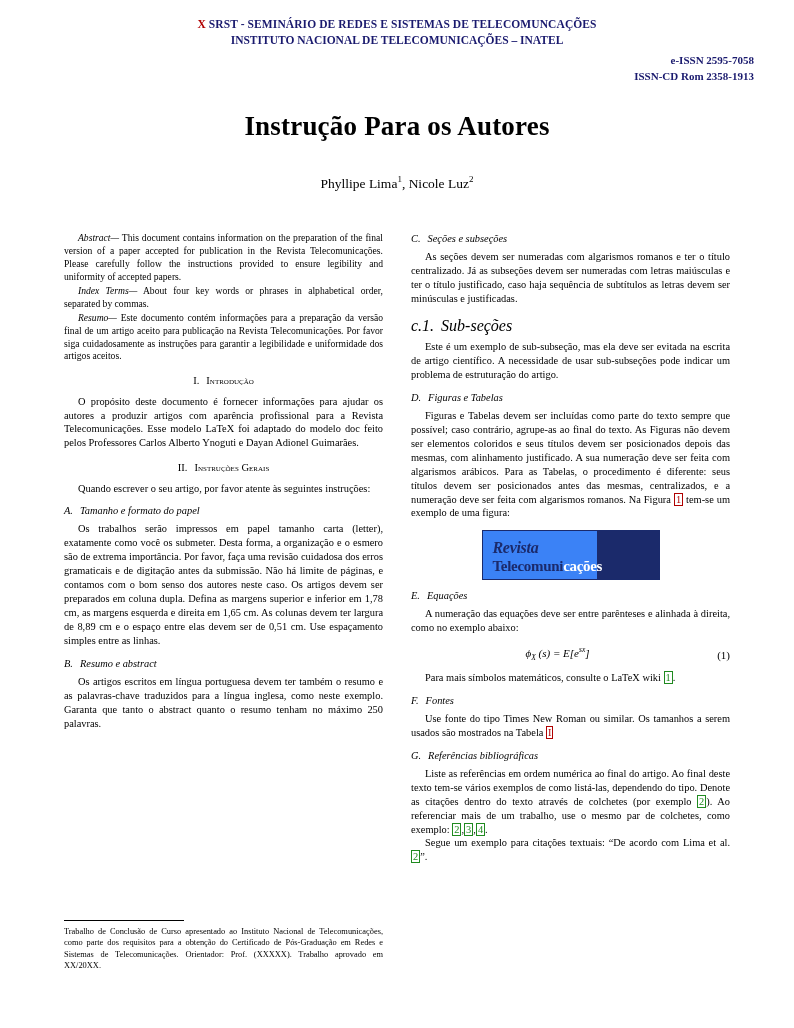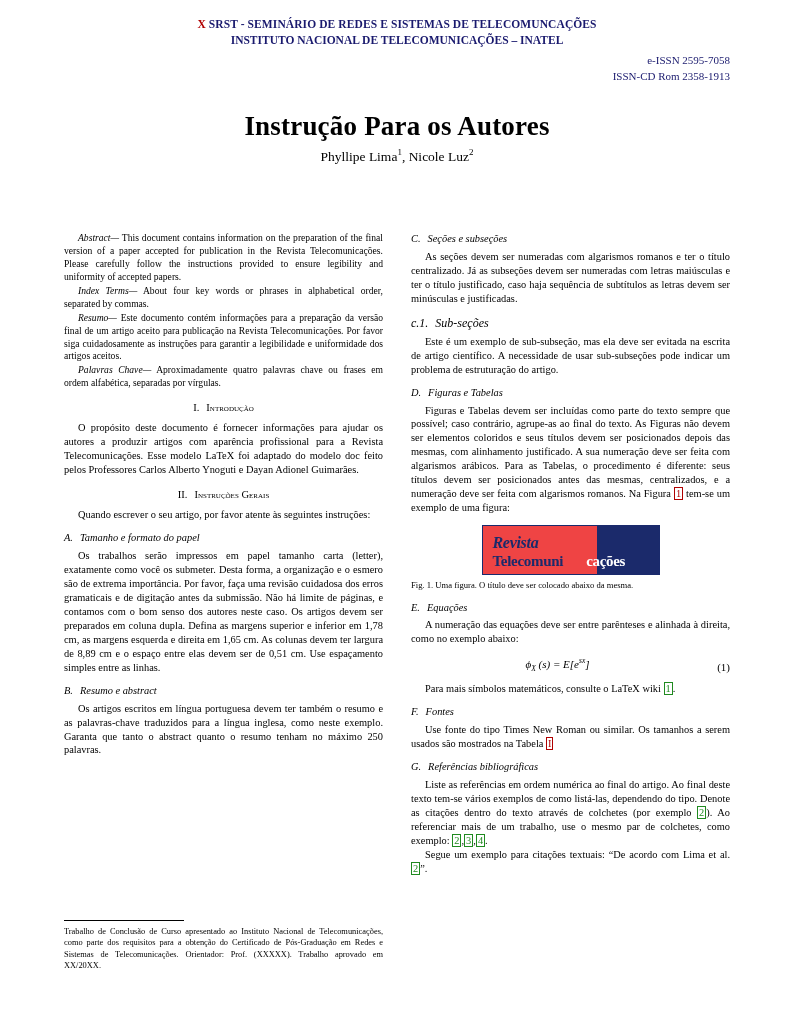--- a/index.html
+++ b/index.html
@@ -48,37 +48,37 @@
     font-weight: bold;
     color: #b00000;
     margin-top: 4px;
   }
   .header .line3 .blue {
     color: #1a1a6e;
   }
   .issn {
     text-align: right;
     margin-top: 7px;
-    padding-right: 64px;
+    padding-right: 40px;
     color: #1a1a6e;
     font-size: 11px;
-    font-weight: normal;
+    font-weight: bold;
     line-height: 1.45;
   }
   .title {
     text-align: center;
     font-size: 27px;
     font-weight: bold;
     margin-top: 26px;
     letter-spacing: 0.2px;
   }
   .authors {
     text-align: center;
     font-size: 13.5px;
-    margin-top: 5px;
+    margin-top: 32px;
   }
   .authors sup {
     font-size: 9px;
   }
 
   
   .body-cols {
     position: absolute;
     left: 64px;
     top: 232px;
@@ -116,32 +116,32 @@
   .sec-head .num { margin-right: 7px; }
   .sub-head {
     font-style: italic;
     font-size: 10.4px;
     margin: 9px 0 4px 0;
     text-indent: 0;
   }
   .sub-head .lab { margin-right: 7px; }
   .subsub-head {
     font-style: italic;
-    font-size: 12px;
+    font-size: 16px;
     margin: 9px 0 4px 0;
     text-indent: 0;
   }
   .subsub-head .lab { margin-right: 7px; }
 
   
   .figure-box {
     margin: 10px auto 4px auto;
     width: 176px;
     height: 48px;
-    background: #ef4444;
+    background: #3b82f6;
     border: 1px solid #1a2a6c;
     position: relative;
     overflow: hidden;
   }
   .figure-box .bar {
     position: absolute;
     right: 0; top: 0;
     width: 62px; height: 100%;
     background: #1b2a6b;
   }
@@ -157,21 +157,21 @@
   }
   .figure-box .t2 {
     position: absolute;
     left: 10px; top: 25px;
     font-family: "Liberation Serif", serif;
     font-weight: bold;
     font-size: 15px;
     color: #1b2a6b;
     letter-spacing: -0.3px;
   }
-  .figure-box .t2 .wh { color: #ffffff; padding-left: 23px; }
+  .figure-box .t2 .wh { color: #ffffff; }
   .fig-caption {
     font-size: 8.6px;
     text-align: left;
     margin-top: 5px;
     text-indent: 0;
   }
   .equation {
     display: flex;
     align-items: flex-end;
     margin: 10px 0 8px 0;
@@ -237,21 +237,20 @@
   </div>
 
   <div class="body-cols">
 
     <div class="col">
 
       <div class="abs-block">
         <p><span class="lead">Abstract—</span><span> This document contains information on the preparation of the final version of a paper accepted for publication in the Revista Telecomunicações. Please carefully follow the instructions provided to ensure legibility and uniformity of accepted papers.</span></p>
         <p><span class="lead">Index Terms—</span><span> About four key words or phrases in alphabetical order, separated by commas.</span></p>
         <p><span class="lead">Resumo—</span><span> Este documento contém informações para a preparação da versão final de um artigo aceito para publicação na Revista Telecomunicações. Por favor siga cuidadosamente as instruções para garantir a legibilidade e uniformidade dos artigos aceitos.</span></p>
-        <p><span class="lead">Palavras Chave—</span><span> Aproximadamente quatro palavras chave ou frases em ordem alfabética, separadas por vírgulas.</span></p>
       </div>
 
       <div class="sec-head"><span class="num">I.</span><span>Introdução</span></div>
       <p>O propósito deste documento é fornecer informações para ajudar os autores a produzir artigos com aparência profissional para a Revista Telecomunicações. Esse modelo LaTeX foi adaptado do modelo doc feito pelos Professores Carlos Alberto Ynoguti e Dayan Adionel Guimarães.</p>
 
       <div class="sec-head"><span class="num">II.</span><span>Instruções Gerais</span></div>
       <p>Quando escrever o seu artigo, por favor atente às seguintes instruções:</p>
 
       <div class="sub-head"><span class="lab">A.</span><span>Tamanho e formato do papel</span></div>
       <p>Os trabalhos serão impressos em papel tamanho carta (letter), exatamente como você os submeter. Desta forma, a organização e o esmero são de extrema importância. Por favor, faça uma revisão cuidadosa dos erros gramaticais e de digitação antes da submissão. Não há limite de páginas, e contamos com o bom senso dos autores neste caso. Os artigos devem ser preparados em coluna dupla. Defina as margens superior e inferior em 1,78 cm, as margens esquerda e direita em 1,65 cm. As colunas devem ter largura de 8,89 cm e o espaço entre elas devem ser de 0,51 cm. Use espaçamento simples entre as linhas.</p>
@@ -269,21 +268,20 @@
       <p>Este é um exemplo de sub-subseção, mas ela deve ser evitada na escrita de artigo científico. A necessidade de usar sub-subseções pode indicar um problema de estruturação do artigo.</p>
 
       <div class="sub-head"><span class="lab">D.</span><span>Figuras e Tabelas</span></div>
       <p><span>Figuras e Tabelas devem ser incluídas como parte do texto sempre que possível; caso contrário, agrupe-as ao final do texto. As Figuras não devem ser elementos coloridos e seus títulos devem ser posicionados depois das mesmas, com alinhamento justificado. A sua numeração deve ser feita com algarismos arábicos. Para as Tabelas, o procedimento é diferente: seus títulos devem ser posicionados antes das mesmas, centralizados, e a numeração deve ser feita com algarismos romanos. Na Figura </span><span class="cite-red">1</span><span> tem-se um exemplo de uma figura:</span></p>
 
       <div class="figure-box">
         <div class="bar"></div>
         <div class="t1">Revista</div>
         <div class="t2"><span>Telecomuni</span><span class="wh">cações</span></div>
       </div>
-      <div class="fig-caption">Fig. 1. Uma figura. O título deve ser colocado abaixo da mesma.</div>
 
       <div class="sub-head"><span class="lab">E.</span><span>Equações</span></div>
       <p>A numeração das equações deve ser entre parênteses e alinhada à direita, como no exemplo abaixo:</p>
 
       <div class="equation">
         <div class="eq">ϕ<sub>X</sub> (s) = E[e<sup>sx</sup>]</div>
         <div class="eqnum">(1)</div>
       </div>
 
       <p><span>Para mais símbolos matemáticos, consulte o LaTeX wiki </span><span class="cite">1</span><span>.</span></p>

